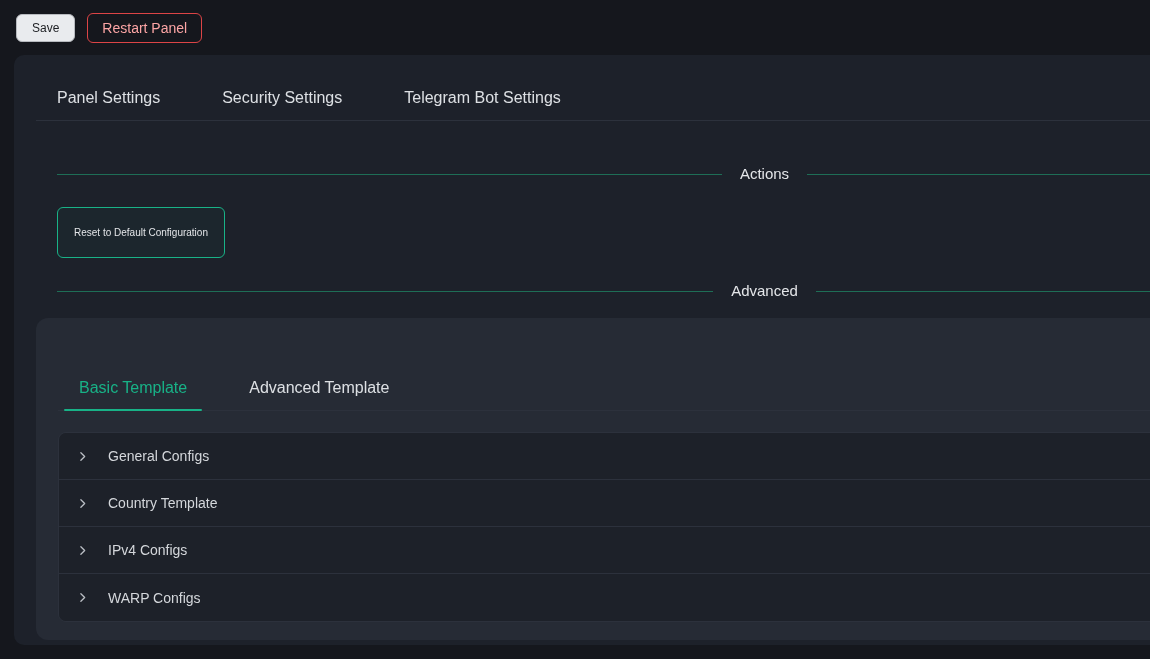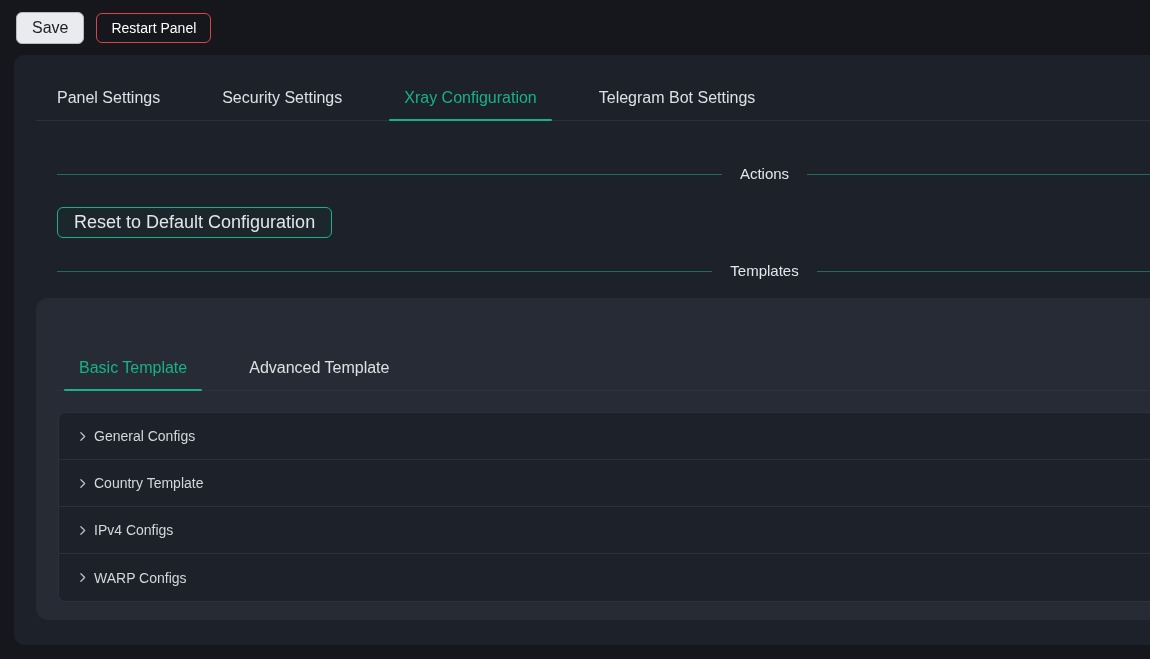--- a/index.html
+++ b/index.html
@@ -18,27 +18,27 @@
     align-items: center;
     padding: 0 16px;
     gap: 12px;
   }
   .btn-save {
     background: #e9ebee;
     color: #1d1f23;
     border: 1px solid #b7babf;
     border-radius: 6px;
     padding: 6px 15px;
-    font-size: 16px;
+    font-size: 12px;
     font-family: inherit;
     cursor: pointer;
   }
   .btn-restart {
     background: transparent;
-    color: #ffffff;
+    color: #fca5a5;
     border: 1px solid #dc4446;
     border-radius: 6px;
     padding: 6px 14px;
     font-size: 14px;
     font-family: inherit;
     cursor: pointer;
   }
 
   
   .card {
@@ -95,22 +95,22 @@
   .divider .text { padding: 0 18px; }
 
   
   .btn-reset {
     display: block;
     margin: 22px 0 0 21px;
     background: rgba(24,178,135,0.04);
     color: #e3e5e8;
     border: 1px solid #19b287;
     border-radius: 6px;
-    padding: 6px 16px;
-    font-size: 18px;
+    padding: 16px 16px;
+    font-size: 10px;
     line-height: 17px;
     font-family: inherit;
     cursor: pointer;
   }
 
   
   .inner-card {
     margin-top: 16px;
     width: 1436px;
     height: 322px;
@@ -136,53 +136,52 @@
     cursor: pointer;
   }
   .collapse-row:last-child { border-bottom: none; }
   .collapse-row .chev {
     display: inline-flex;
     width: 14px; height: 14px;
     align-items: center;
     justify-content: center;
   }
   .collapse-row .label {
-    margin-left: 5px;
+    margin-left: 19px;
     font-size: 14px;
     color: #d4d7db;
   }
 </style>
 </head>
 <body>
 
 <div class="topbar">
   <button class="btn-save">Save</button>
   <button class="btn-restart">Restart Panel</button>
 </div>
 
 <div class="card">
 
   <div class="tabbar main-tabs">
     <div class="tab">Panel Settings</div>
     <div class="tab">Security Settings</div>
-    <div class="tab active">Xray Configuration</div>
     <div class="tab">Telegram Bot Settings</div>
   </div>
 
   <div class="divider">
     <span class="line"></span>
     <span class="text">Actions</span>
     <span class="line"></span>
   </div>
 
   <button class="btn-reset">Reset to Default Configuration</button>
 
   <div class="divider second">
     <span class="line"></span>
-    <span class="text">Templates</span>
+    <span class="text">Advanced</span>
     <span class="line"></span>
   </div>
 
   <div class="inner-card">
 
     <div class="tabbar inner-tabs">
       <div class="tab active">Basic Template</div>
       <div class="tab">Advanced Template</div>
     </div>
 

